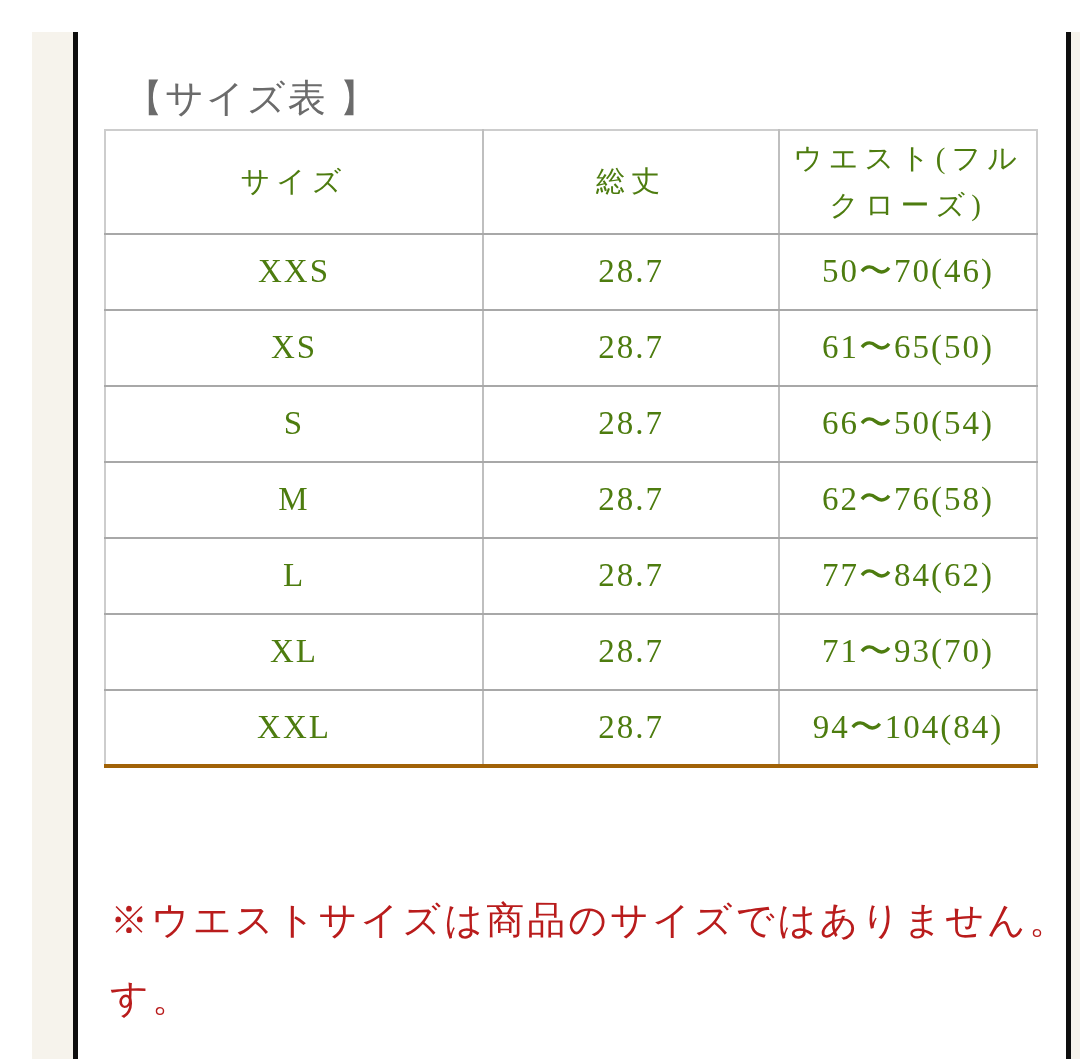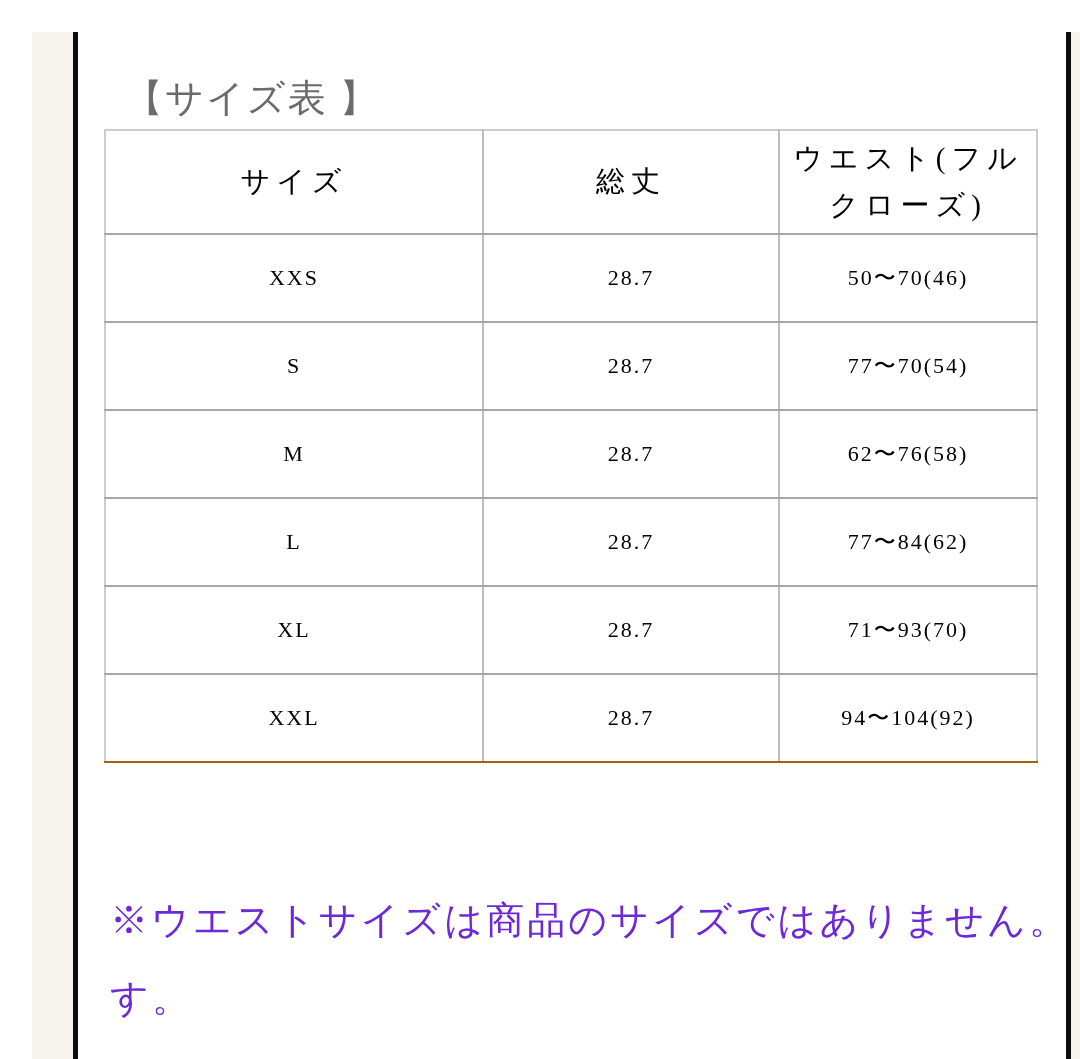--- a/index.html
+++ b/index.html
@@ -41,63 +41,63 @@
     white-space: nowrap;
   }
 
   table.size-table {
     position: absolute;
     left: 72px;
     top: 97px;
     width: 932px;
     border-collapse: collapse;
     table-layout: fixed;
-    color: #000000;
+    color: #4d7c0f;
     text-align: center;
   }
   table.size-table col.c1 { width: 378px; }
   table.size-table col.c2 { width: 296px; }
   table.size-table col.c3 { width: 258px; }
   table.size-table th,
   table.size-table td {
     border-left: 2px solid #bfbfbf;
     border-right: 2px solid #bfbfbf;
     border-top: 2px solid #a8a8a8;
     border-bottom: 2px solid #a8a8a8;
     vertical-align: middle;
     background: #ffffff;
   }
   table.size-table tr:first-child th { border-top: 2px solid #cdcdcd; }
   table.size-table th:first-child,
   table.size-table td:first-child { border-left: 2px solid #cdcdcd; }
   table.size-table th:last-child,
   table.size-table td:last-child { border-right: 2px solid #cdcdcd; }
-  table.size-table tr:last-child td { border-bottom: 2px solid #a16207; }
+  table.size-table tr:last-child td { border-bottom: 4px solid #a16207; }
   table.size-table th {
     height: 101px;
     font-weight: normal;
     font-size: 29px;
     letter-spacing: 6px;
     line-height: 1.62;
     padding: 4px 6px;
   }
   table.size-table td {
-    height: 88px;
-    font-size: 22px;
+    height: 76px;
+    font-size: 33px;
     letter-spacing: 2px;
   }
 
   .footnote {
     position: absolute;
     left: 70px;
     top: 845px;
     width: 945px;
     font-size: 38px;
     line-height: 70px;
-    color: #6d28d9;
+    color: #b91c1c;
     letter-spacing: 3px;
   }
   .footnote .fn-line { white-space: nowrap; }
   .footnote .fn-line.indented { padding-left: 56px; }
 </style>
 </head>
 <body>
 
 <div class="canvas">
 
@@ -122,43 +122,48 @@
         <th>ウエスト(フルクローズ)</th>
       </tr>
     </thead>
     <tbody>
         <tr>
           <td>XXS</td>
           <td>28.7</td>
           <td>50〜70(46)</td>
         </tr>
         <tr>
+          <td>XS</td>
+          <td>28.7</td>
+          <td>61〜65(50)</td>
+        </tr>
+        <tr>
           <td>S</td>
           <td>28.7</td>
-          <td>77〜70(54)</td>
+          <td>66〜50(54)</td>
         </tr>
         <tr>
           <td>M</td>
           <td>28.7</td>
           <td>62〜76(58)</td>
         </tr>
         <tr>
           <td>L</td>
           <td>28.7</td>
           <td>77〜84(62)</td>
         </tr>
         <tr>
           <td>XL</td>
           <td>28.7</td>
           <td>71〜93(70)</td>
         </tr>
         <tr>
           <td>XXL</td>
           <td>28.7</td>
-          <td>94〜104(92)</td>
+          <td>94〜104(84)</td>
         </tr>
       </tbody>
   </table>
 
   <div class="footnote">
     <div class="fn-line">※ウエストサイズは商品のサイズではありません。</div>
     <div class="fn-line">す。</div>
   </div>
 
 </div>

